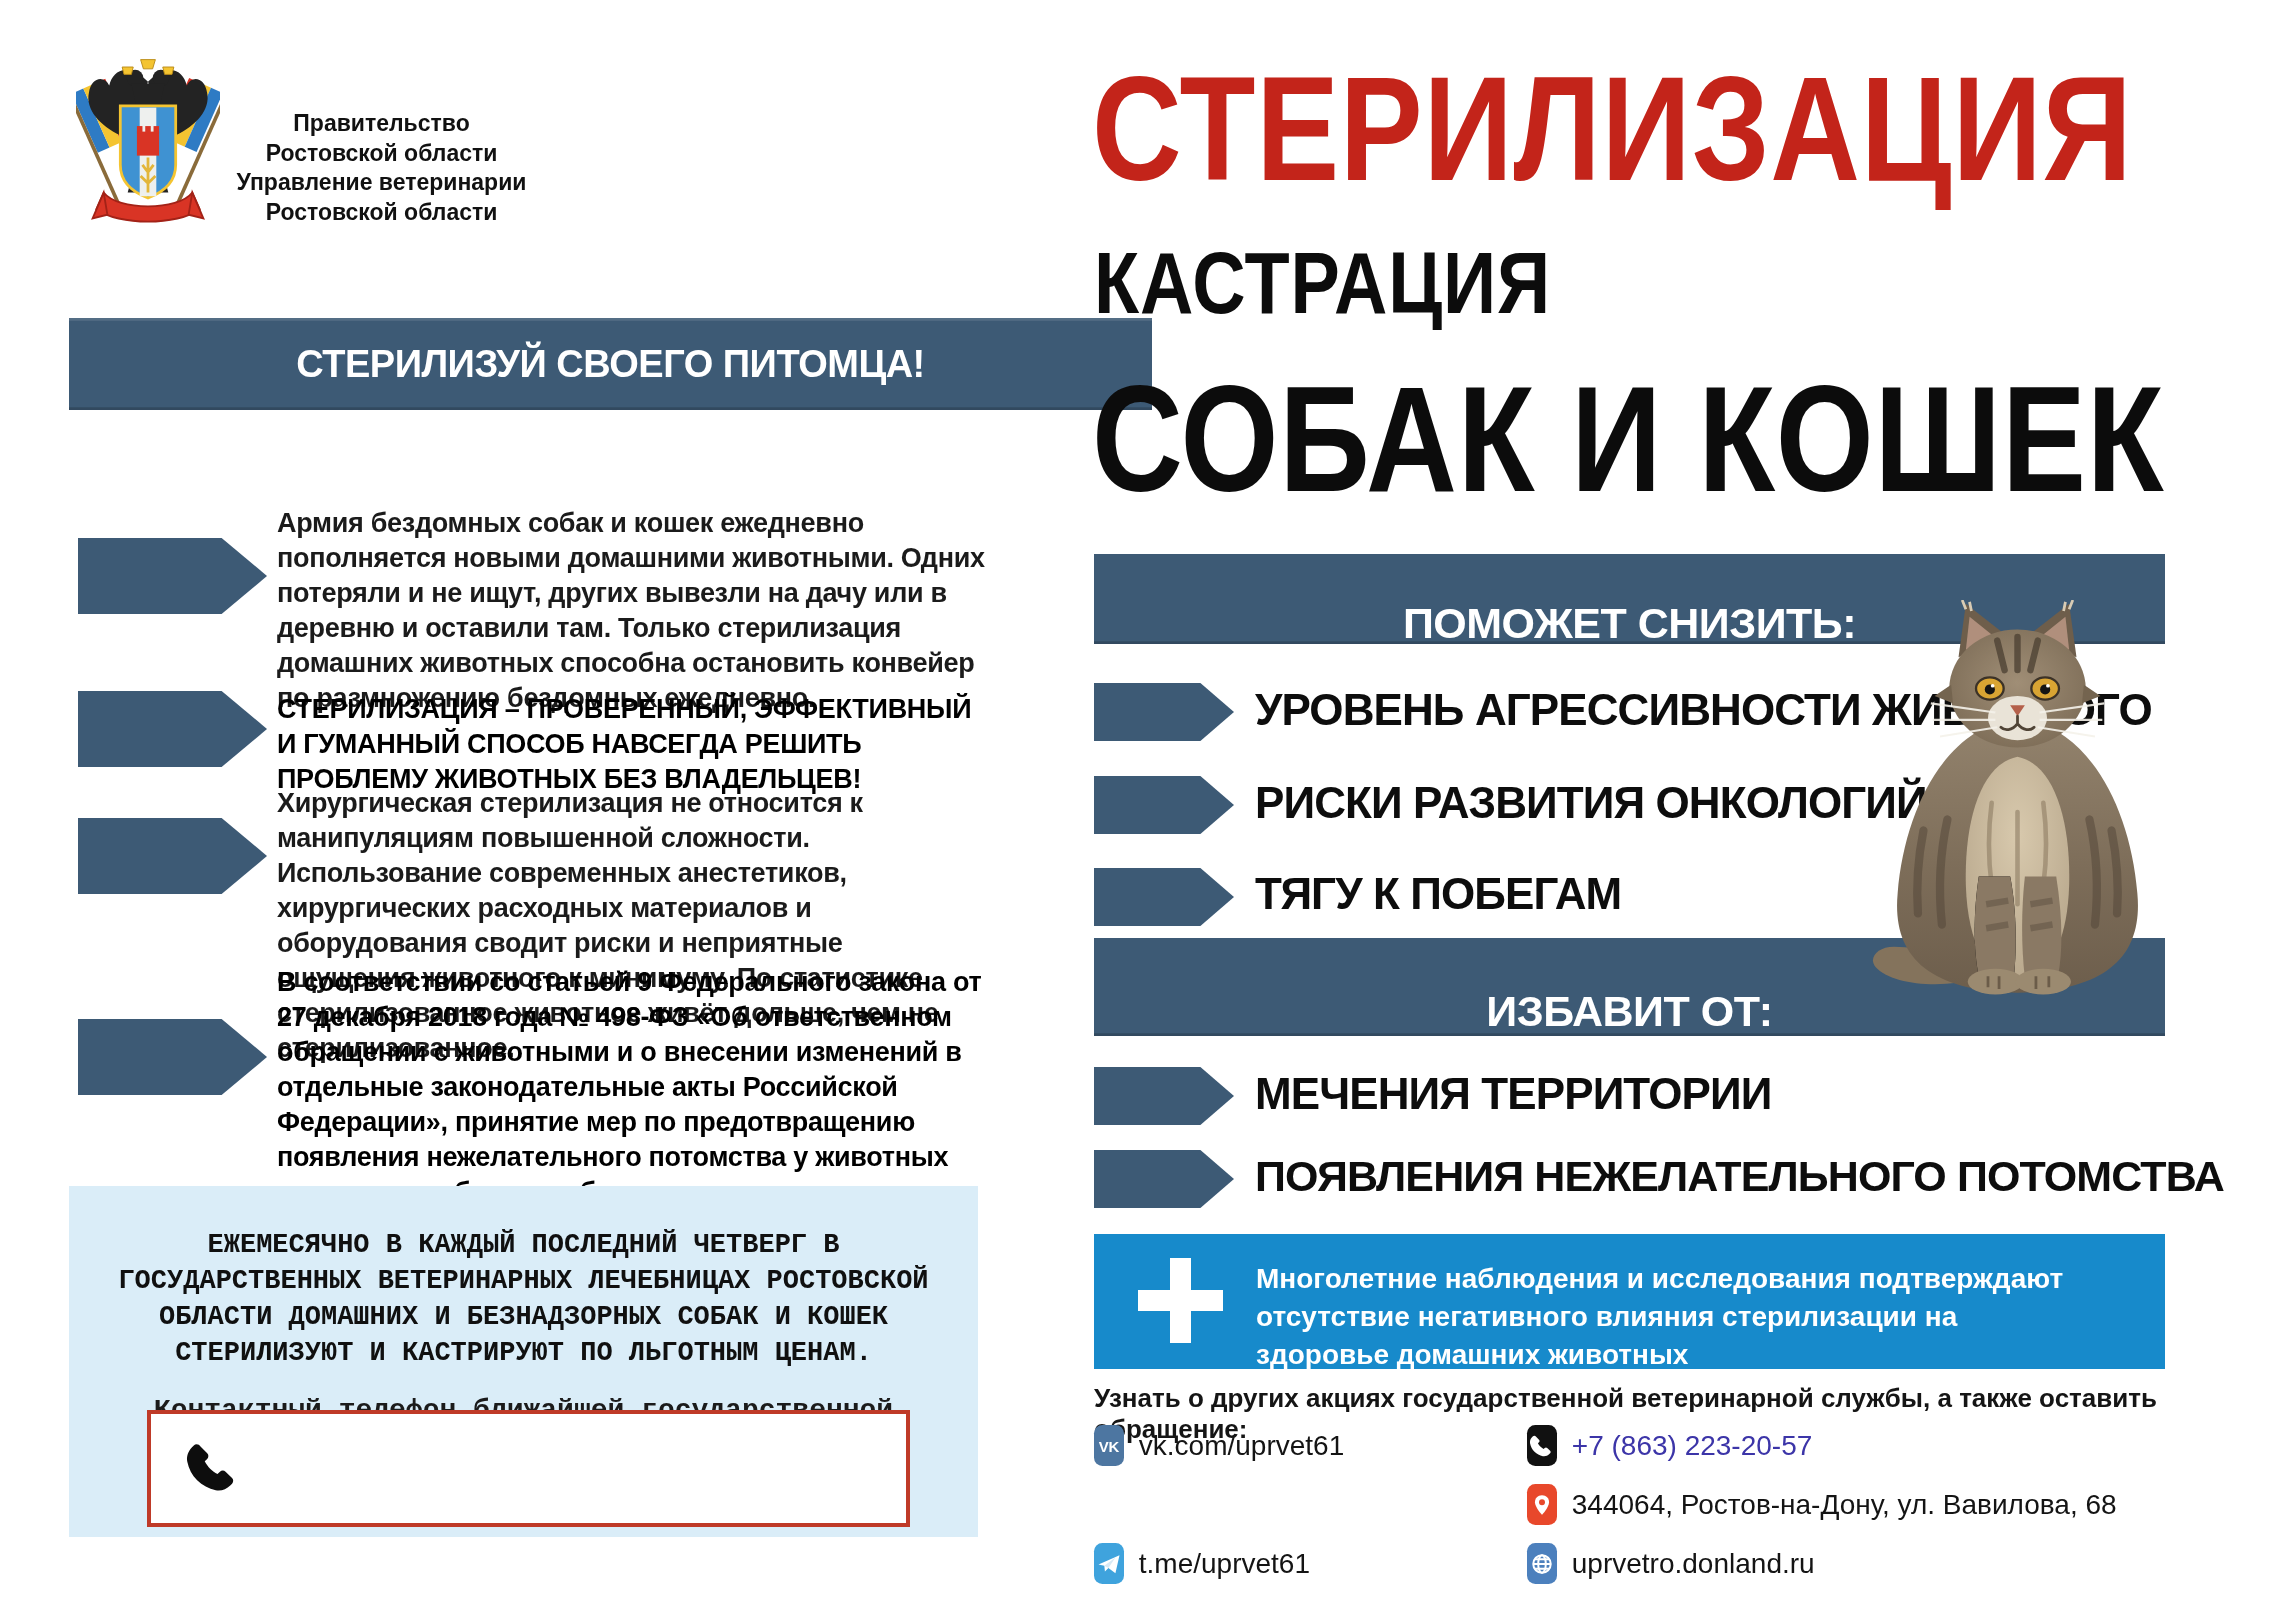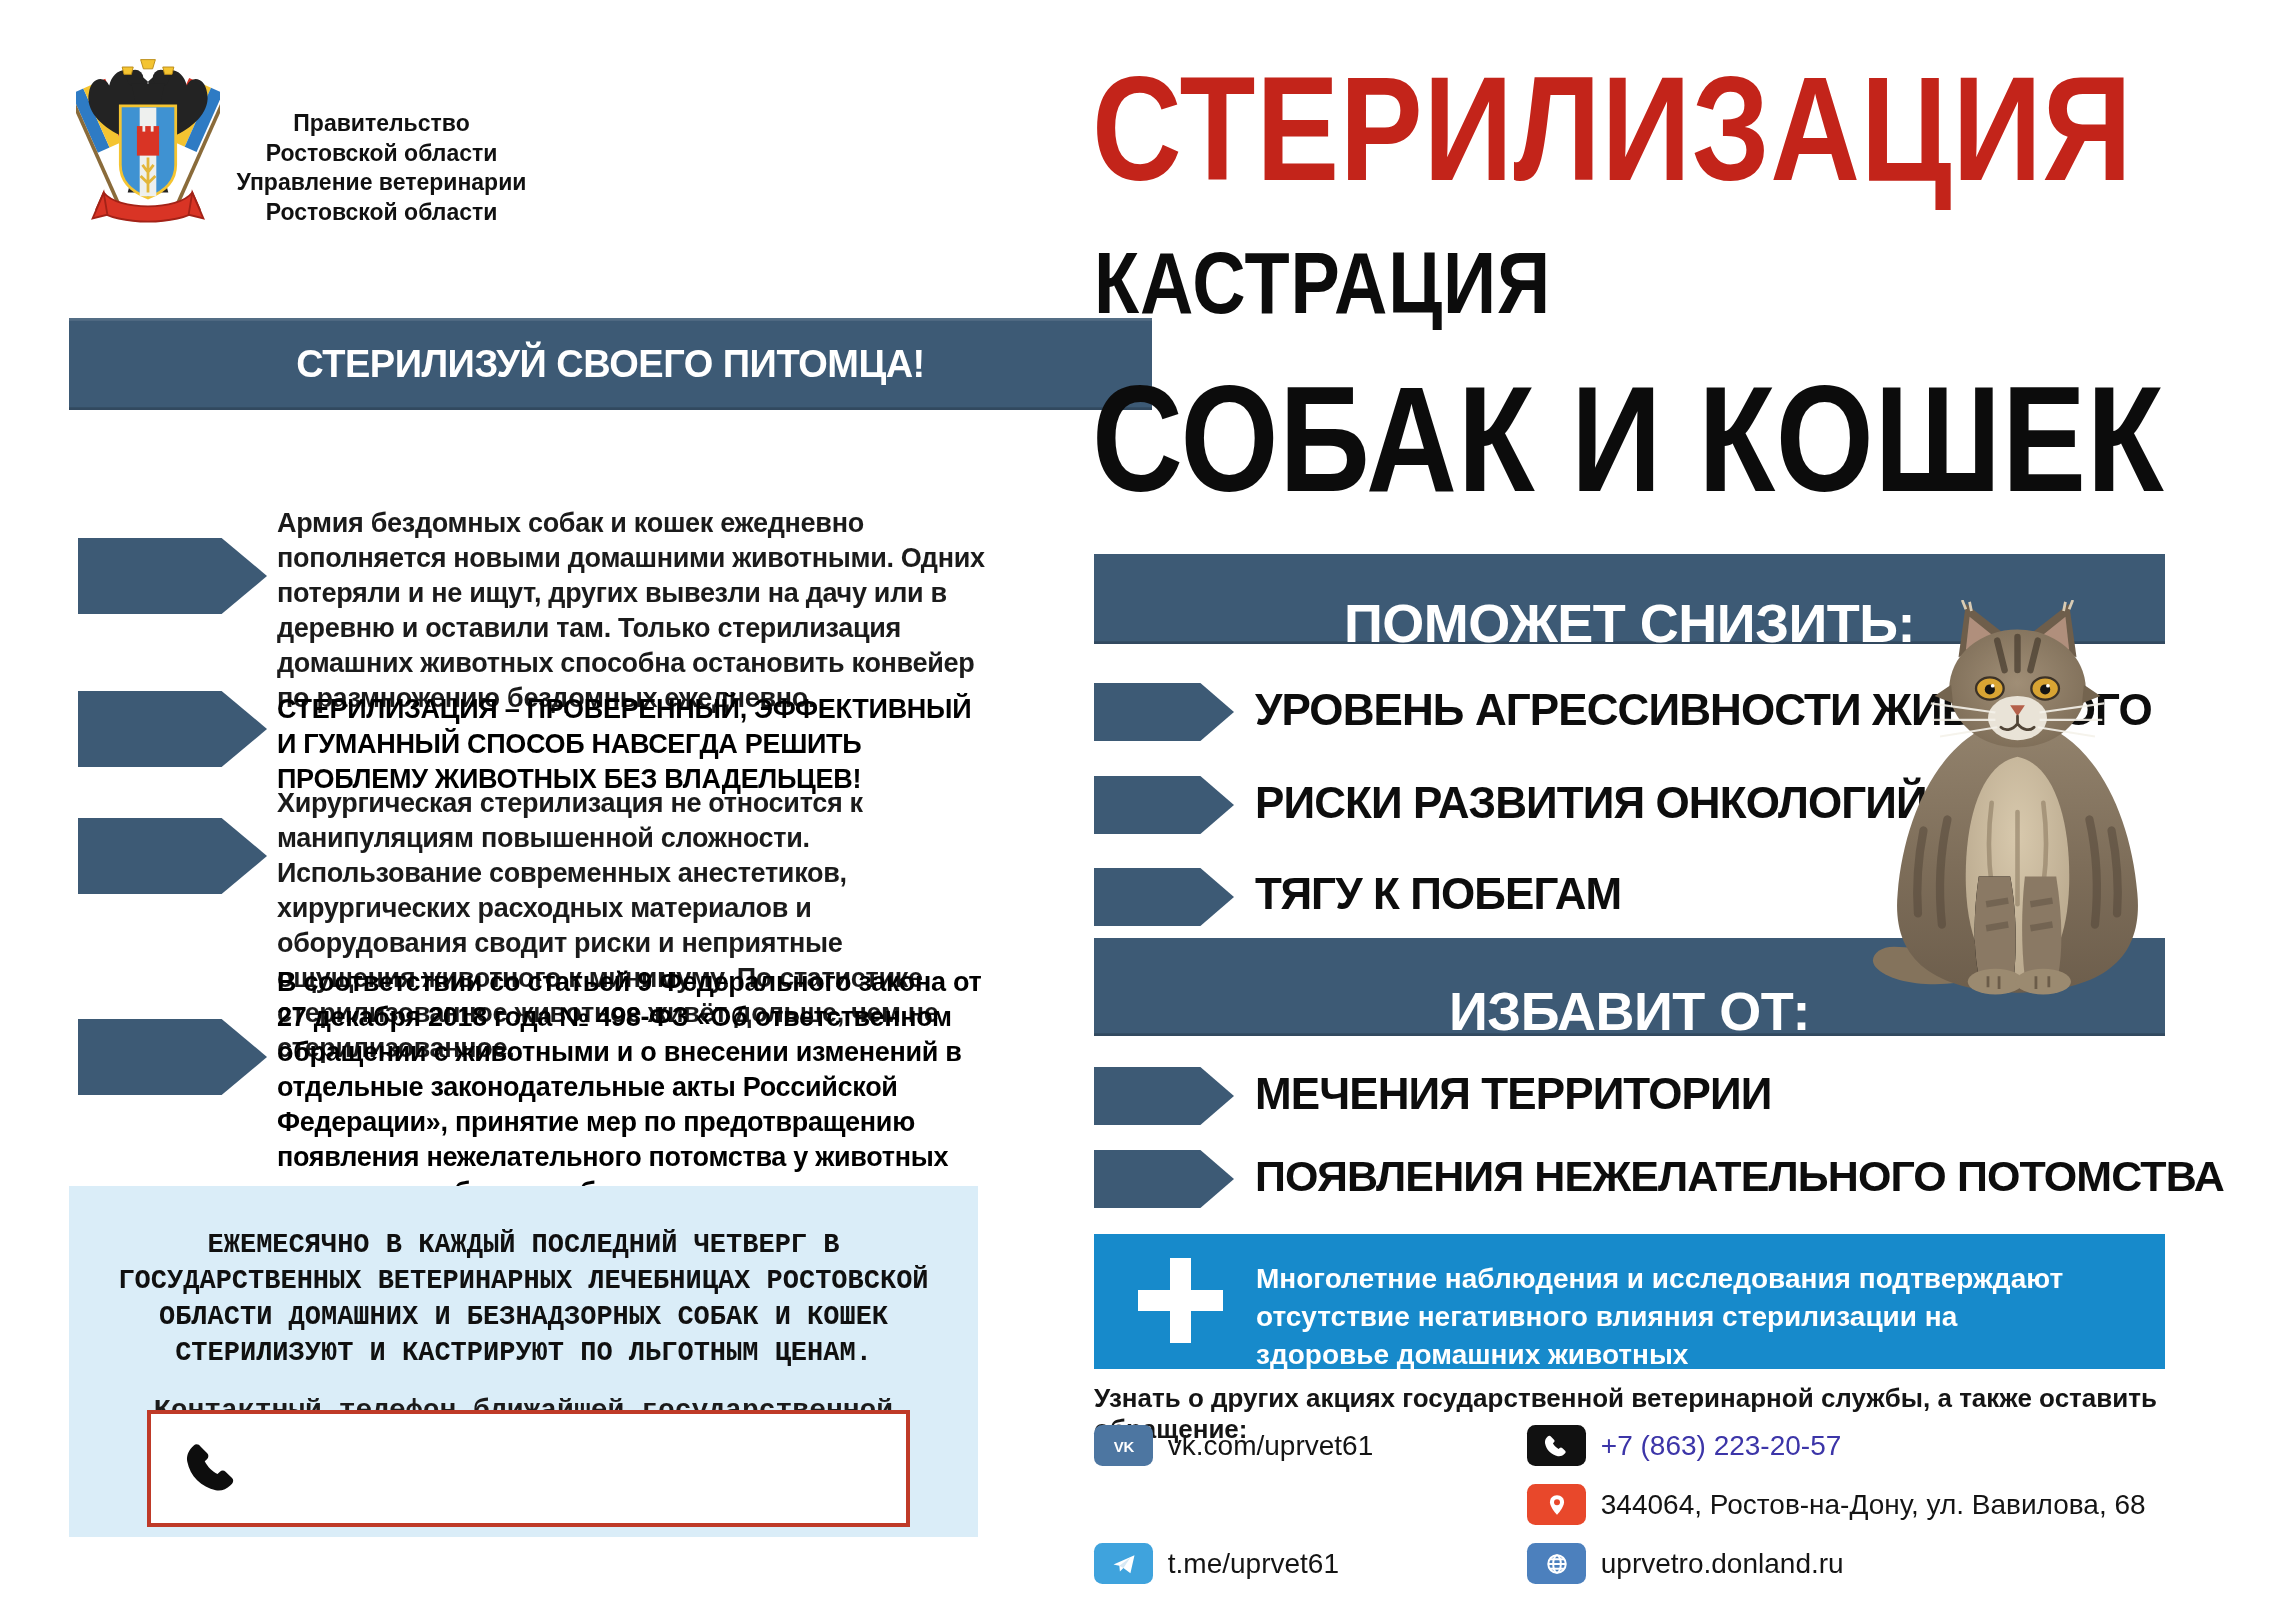--- a/index.html
+++ b/index.html
@@ -34,39 +34,39 @@
   
   .title-red{position:absolute;left:1092px;top:44px;font-size:148px;font-weight:bold;color:#c3241a;
              letter-spacing:0.9px;transform:scaleX(.84);transform-origin:0 50%;white-space:nowrap;}
   .title-sub{position:absolute;left:1094px;top:233px;font-size:87px;font-weight:bold;color:#0c0c0c;
              letter-spacing:0.9px;transform:scaleX(.85);transform-origin:0 50%;white-space:nowrap;}
   .title-big{position:absolute;left:1092px;top:353px;font-size:150px;font-weight:bold;color:#0c0c0c;
              letter-spacing:0.9px;transform:scaleX(.84);transform-origin:0 50%;white-space:nowrap;}
 
   .r-banner{position:absolute;left:1094px;width:1071px;background:#3d5a75;display:flex;
             align-items:center;justify-content:center;box-shadow:inset 0 -2.8px 0 rgba(0,0,0,.18);}
-  .r-banner span{color:#fff;font-weight:bold;font-size:54px;letter-spacing:-0.5px;margin-top:48px;}
+  .r-banner span{color:#fff;font-weight:bold;font-size:43px;letter-spacing:-0.5px;margin-top:48px;}
   #banner-reduce{top:554px;height:90px;}
   #banner-relieve{top:938px;height:98px;}
 
   .r-item{position:absolute;left:1255px;font-size:44px;font-weight:bold;color:#0d0d0d;
           letter-spacing:-0.9px;white-space:nowrap;}
 
   .note-box{position:absolute;left:1094px;top:1234px;width:1071px;height:135px;background:#178acb;}
   .note-plus{position:absolute;left:44px;top:24px;width:85px;height:85px;}
   .note-plus::before,.note-plus::after{content:"";position:absolute;background:#fff;}
   .note-plus::before{left:38%;top:0;width:24%;height:100%;}
   .note-plus::after{top:38%;left:0;height:24%;width:100%;}
   .note-text{position:absolute;left:162px;top:26px;width:831px;color:#fff;font-weight:bold;
              font-size:28px;line-height:38px;}
 
   .footer-intro{position:absolute;left:1094px;top:1383px;font-size:26px;font-weight:bold;color:#151515;}
 
   .contact{position:absolute;display:flex;align-items:center;gap:14.8px;font-size:28px;color:#141414;}
-  .contact .ic{width:59px;height:41px;border-radius:8.3px;flex:0 0 auto;display:flex;
+  .contact .ic{width:30px;height:41px;border-radius:8.3px;flex:0 0 auto;display:flex;
                align-items:center;justify-content:center;}
   .contact .lbl{white-space:nowrap;}
   .contact .lbl.link-color{color:#3c35a8;}
 
   .cat{position:absolute;left:1870px;top:600px;width:295px;height:402px;z-index:6;}
 </style>
 </head>
 <body>
 
 <div class="canvas">

